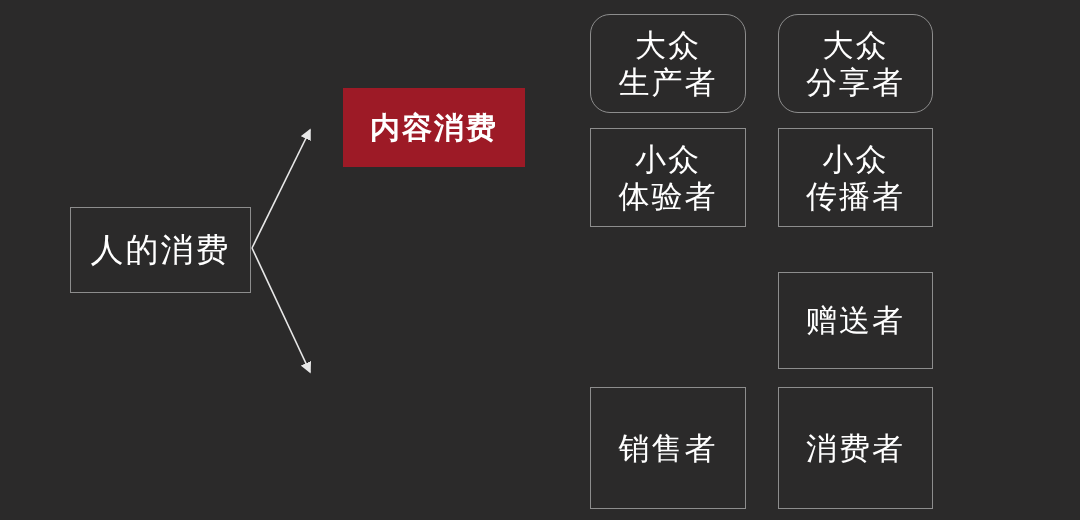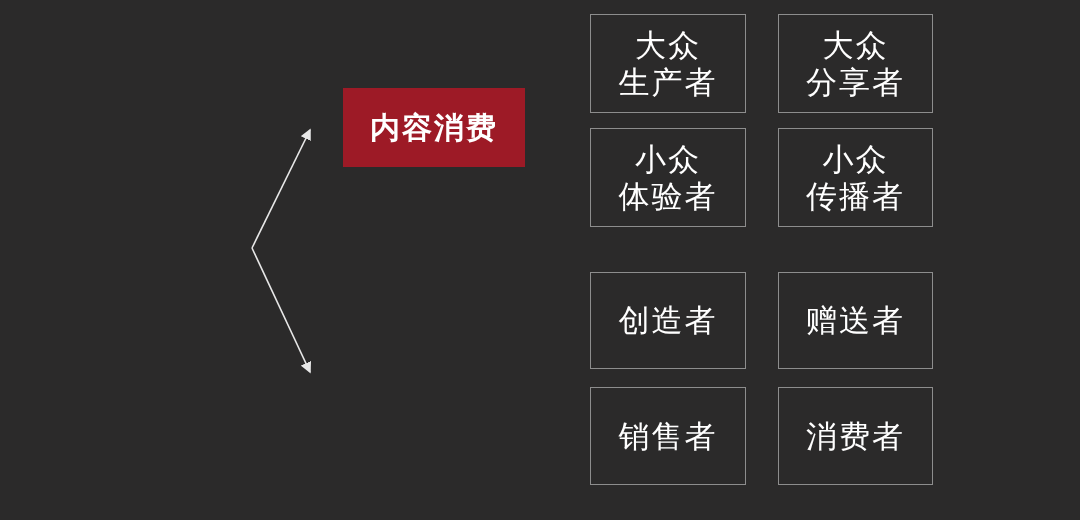--- a/index.html
+++ b/index.html
@@ -60,24 +60,24 @@
   
   .node-cell {
     border: 1.5px solid #8d8d8d;
     background: #2b2a2a;
     font-size: 31px;
     letter-spacing: 2px;
   }
   .col-left  { left: 590px; width: 156px; }
   .col-right { left: 778px; width: 155px; }
 
-  .row-a { top: 14px;  height: 99px; }
+  .row-a { top: 14px;  height: 99px; border-radius: 20px; }
   .row-b { top: 128px; height: 99px; }
   .row-c { top: 272px; height: 97px; }
-  .row-d { top: 387px; height: 98px; }
+  .row-d { top: 387px; height: 122px; }
 
   .connectors {
     position: absolute;
     left: 0;
     top: 0;
     width: 1080px;
     height: 520px;
     pointer-events: none;
   }
 </style>
@@ -89,37 +89,37 @@
   <svg class="connectors" viewBox="0 0 1080 520" width="1080" height="520">
     <defs>
       <marker id="arrowhead" markerWidth="7" markerHeight="7" refX="6" refY="3.5" orient="auto" markerUnits="strokeWidth">
         <path d="M0,0 L7,3.5 L0,7 z" fill="#e8e8e8"></path>
       </marker>
     </defs>
     <line x1="252" y1="248" x2="310" y2="130" stroke="#e8e8e8" stroke-width="1.6" marker-end="url(#arrowhead)"></line>
     <line x1="252" y1="248" x2="310" y2="372" stroke="#e8e8e8" stroke-width="1.6" marker-end="url(#arrowhead)"></line>
   </svg>
 
+  <div class="node node-root" id="node-root">人的消费</div>
 
   <div class="node node-red" id="node-content-consumption">内容消费</div>
 
 
   <div class="node node-cell col-left row-a">大众
 生产者</div>
 
   <div class="node node-cell col-right row-a">大众
 分享者</div>
 
   <div class="node node-cell col-left row-b">小众
 体验者</div>
 
   <div class="node node-cell col-right row-b">小众
 传播者</div>
 
-  <div class="node node-cell col-left row-c">创造者</div>
 
   <div class="node node-cell col-right row-c">赠送者</div>
 
   <div class="node node-cell col-left row-d">销售者</div>
 
   <div class="node node-cell col-right row-d">消费者</div>
 
 </div>
 
 </body></html>

